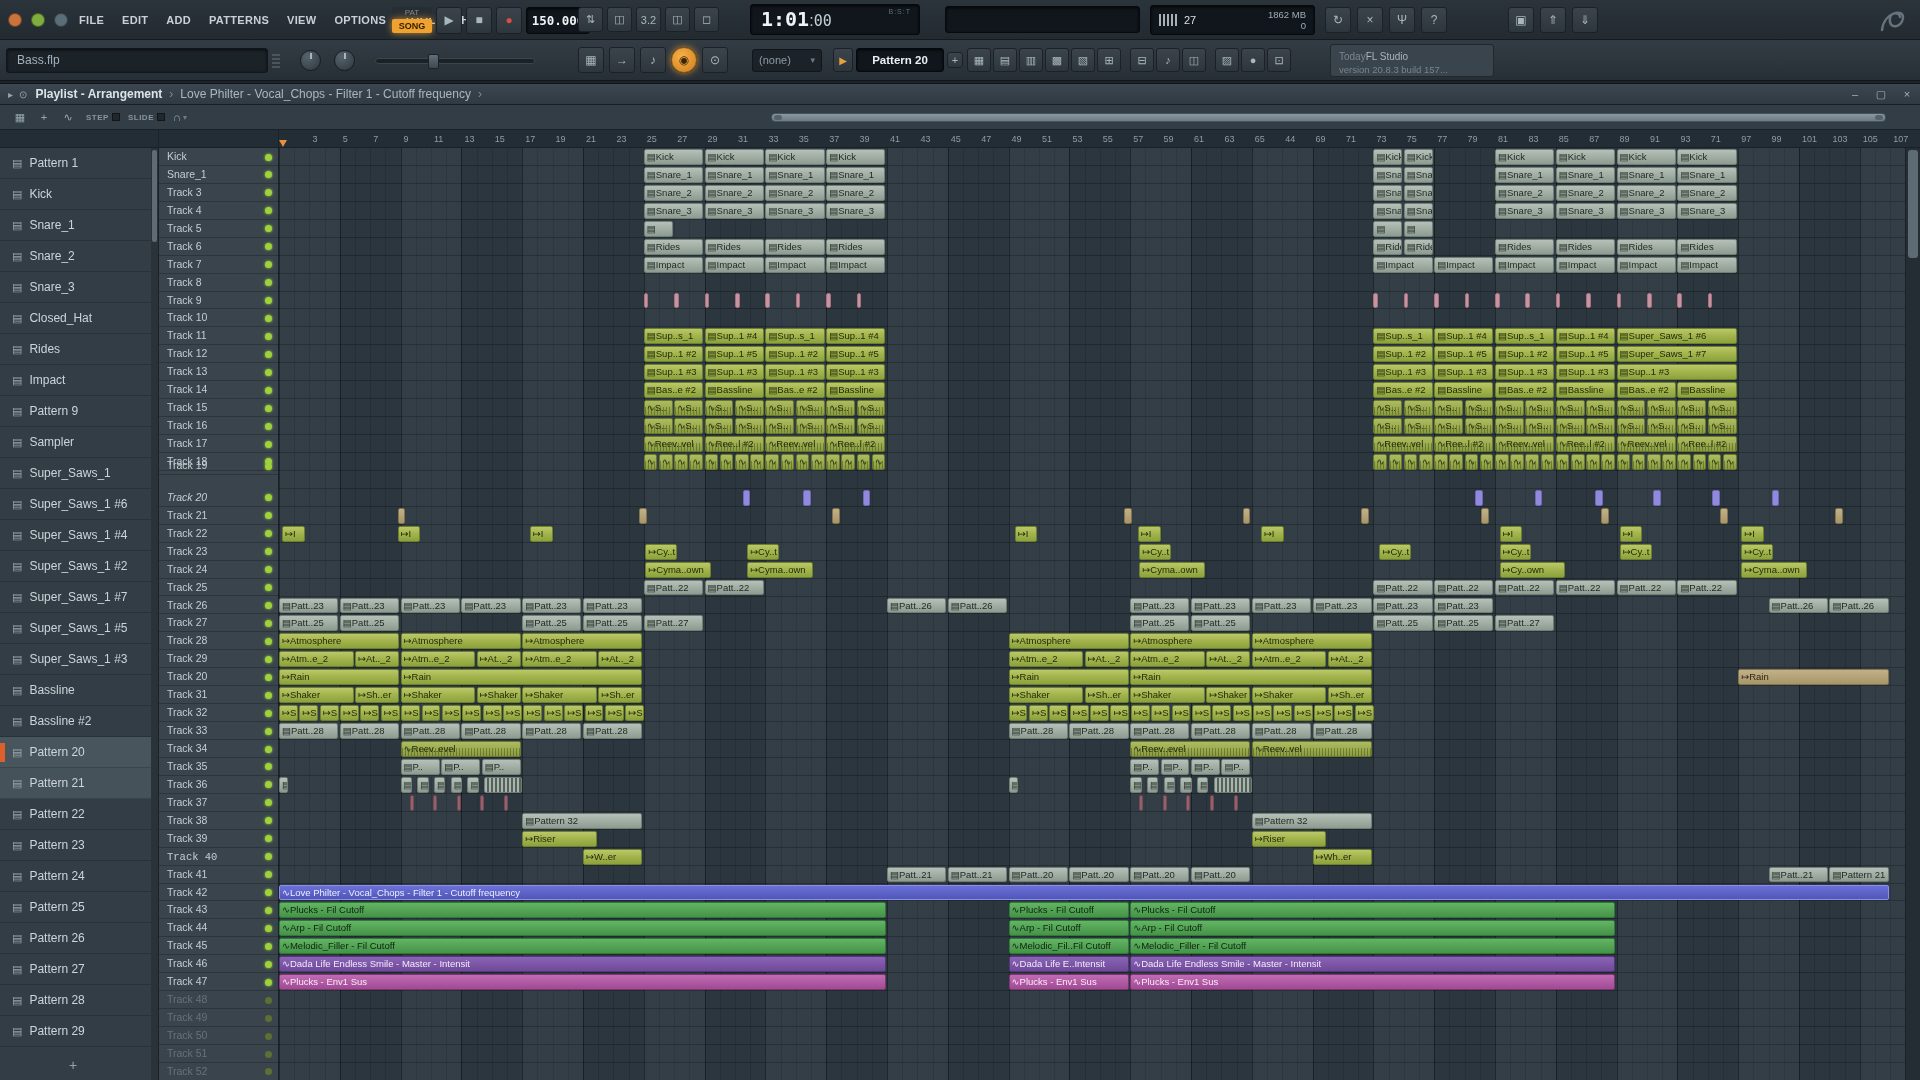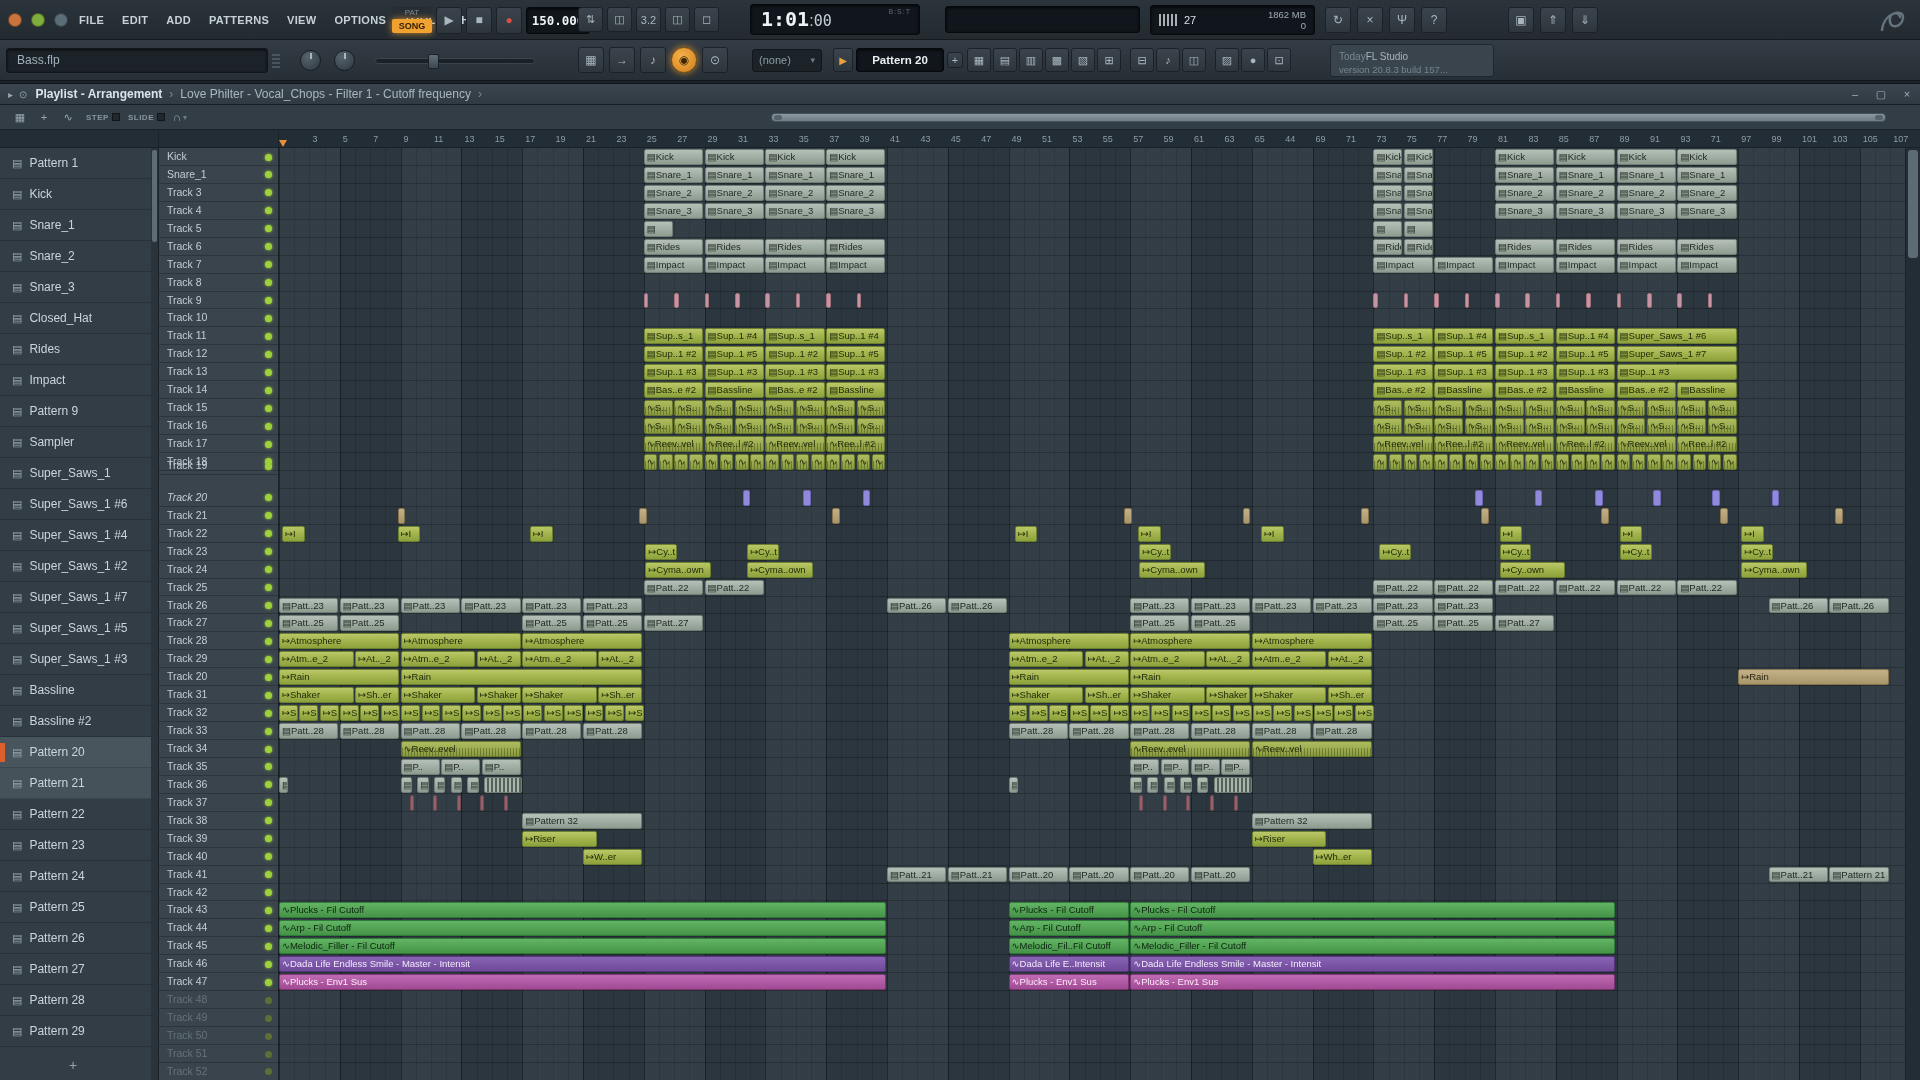--- a/index.html
+++ b/index.html
@@ -562,21 +562,21 @@
           <div class="trk" style="top: 520.26px;"><div class="trk-name" style="display: inline;">Track 20</div><div class="led"></div></div>
           <div class="trk" style="top: 538.2px;"><div class="trk-name" style="display: inline;">Track 31</div><div class="led"></div></div>
           <div class="trk" style="top: 556.14px;"><div class="trk-name" style="display: inline;">Track 32</div><div class="led"></div></div>
           <div class="trk" style="top: 574.08px;"><div class="trk-name" style="display: inline;">Track 33</div><div class="led"></div></div>
           <div class="trk" style="top: 592.02px;"><div class="trk-name" style="display: inline;">Track 34</div><div class="led"></div></div>
           <div class="trk" style="top: 609.96px;"><div class="trk-name" style="display: inline;">Track 35</div><div class="led"></div></div>
           <div class="trk" style="top: 627.9px;"><div class="trk-name" style="display: inline;">Track 36</div><div class="led"></div></div>
           <div class="trk" style="top: 645.84px;"><div class="trk-name" style="display: inline;">Track 37</div><div class="led"></div></div>
           <div class="trk" style="top: 663.78px;"><div class="trk-name" style="display: inline;">Track 38</div><div class="led"></div></div>
           <div class="trk" style="top: 681.72px;"><div class="trk-name" style="display: inline;">Track 39</div><div class="led"></div></div>
-          <div class="trk" style="top: 699.66px;"><div class="trk-name" style="display: inline;">Track 40</div><div class="led"></div></div>
+          <div class="trk" style="top: 699.66px;"><div class="trk-name" style="display: inline; font-family: Liberation Mono, monospace;">Track 40</div><div class="led"></div></div>
           <div class="trk" style="top: 717.6px;"><div class="trk-name" style="display: inline;">Track 41</div><div class="led"></div></div>
           <div class="trk" style="top: 735.54px;"><div class="trk-name" style="display: inline;">Track 42</div><div class="led"></div></div>
           <div class="trk" style="top: 753.48px;"><div class="trk-name" style="display: inline;">Track 43</div><div class="led"></div></div>
           <div class="trk" style="top: 771.42px;"><div class="trk-name" style="display: inline;">Track 44</div><div class="led"></div></div>
           <div class="trk" style="top: 789.36px;"><div class="trk-name" style="display: inline;">Track 45</div><div class="led"></div></div>
           <div class="trk" style="top: 807px;"><div class="trk-name" style="display: inline;">Track 46</div><div class="led"></div></div>
           <div class="trk" style="top: 825.24px;"><div class="trk-name" style="display: inline;">Track 47</div><div class="led"></div></div>
           <div class="trk dim" style="top: 843.18px;"><div class="trk-name" style="display: inline;">Track 48</div><div class="led"></div></div>
           <div class="trk dim" style="top: 861.12px;"><div class="trk-name" style="display: inline;">Track 49</div><div class="led"></div></div>
           <div class="trk dim" style="top: 879.06px;"><div class="trk-name" style="display: inline;">Track 50</div><div class="led"></div></div>
@@ -992,20 +992,21 @@
           <div class="clip c-grn" style="left: 304px; top: 700.66px; width: 59.3px;">↦W..er</div>
           <div class="clip c-grn" style="left: 1033.6px; top: 700.66px; width: 59.3px;">↦Wh..er</div>
           <div class="clip c-g" style="left: 608px; top: 718.6px; width: 59.3px;">▤Patt..21</div>
           <div class="clip c-g" style="left: 668.8px; top: 718.6px; width: 59.3px;">▤Patt..21</div>
           <div class="clip c-g" style="left: 729.6px; top: 718.6px; width: 59.3px;">▤Patt..20</div>
           <div class="clip c-g" style="left: 790.4px; top: 718.6px; width: 59.3px;">▤Patt..20</div>
           <div class="clip c-g" style="left: 851.2px; top: 718.6px; width: 59.3px;">▤Patt..20</div>
           <div class="clip c-g" style="left: 912px; top: 718.6px; width: 59.3px;">▤Patt..20</div>
           <div class="clip c-g" style="left: 1489.6px; top: 718.6px; width: 59.3px;">▤Patt..21</div>
           <div class="clip c-g" style="left: 1550.4px; top: 718.6px; width: 59.3px;">▤Pattern 21</div>
+          <div class="clip c-blue" style="left: 0px; top: 736.54px; width: 1609.7px;">∿Love Philter - Vocal_Chops - Filter 1 - Cutoff frequency</div>
           <div class="clip c-auto" style="left: 0px; top: 754.48px; width: 606.5px;">∿Plucks - Fil Cutoff</div>
           <div class="clip c-auto" style="left: 729.6px; top: 754.48px; width: 120.1px;">∿Plucks - Fil Cutoff</div>
           <div class="clip c-auto" style="left: 851.2px; top: 754.48px; width: 484.9px;">∿Plucks - Fil Cutoff</div>
           <div class="clip c-auto" style="left: 0px; top: 772.42px; width: 606.5px;">∿Arp - Fil Cutoff</div>
           <div class="clip c-auto" style="left: 729.6px; top: 772.42px; width: 120.1px;">∿Arp - Fil Cutoff</div>
           <div class="clip c-auto" style="left: 851.2px; top: 772.42px; width: 484.9px;">∿Arp - Fil Cutoff</div>
           <div class="clip c-auto" style="left: 0px; top: 790.36px; width: 606.5px;">∿Melodic_Filler - Fil Cutoff</div>
           <div class="clip c-auto" style="left: 729.6px; top: 790.36px; width: 120.1px;">∿Melodic_Fil..Fil Cutoff</div>
           <div class="clip c-auto" style="left: 851.2px; top: 790.36px; width: 484.9px;">∿Melodic_Filler - Fil Cutoff</div>
           <div class="clip c-pur" style="left: 0px; top: 808.3px; width: 606.5px;">∿Dada Life Endless Smile - Master - Intensit</div>

